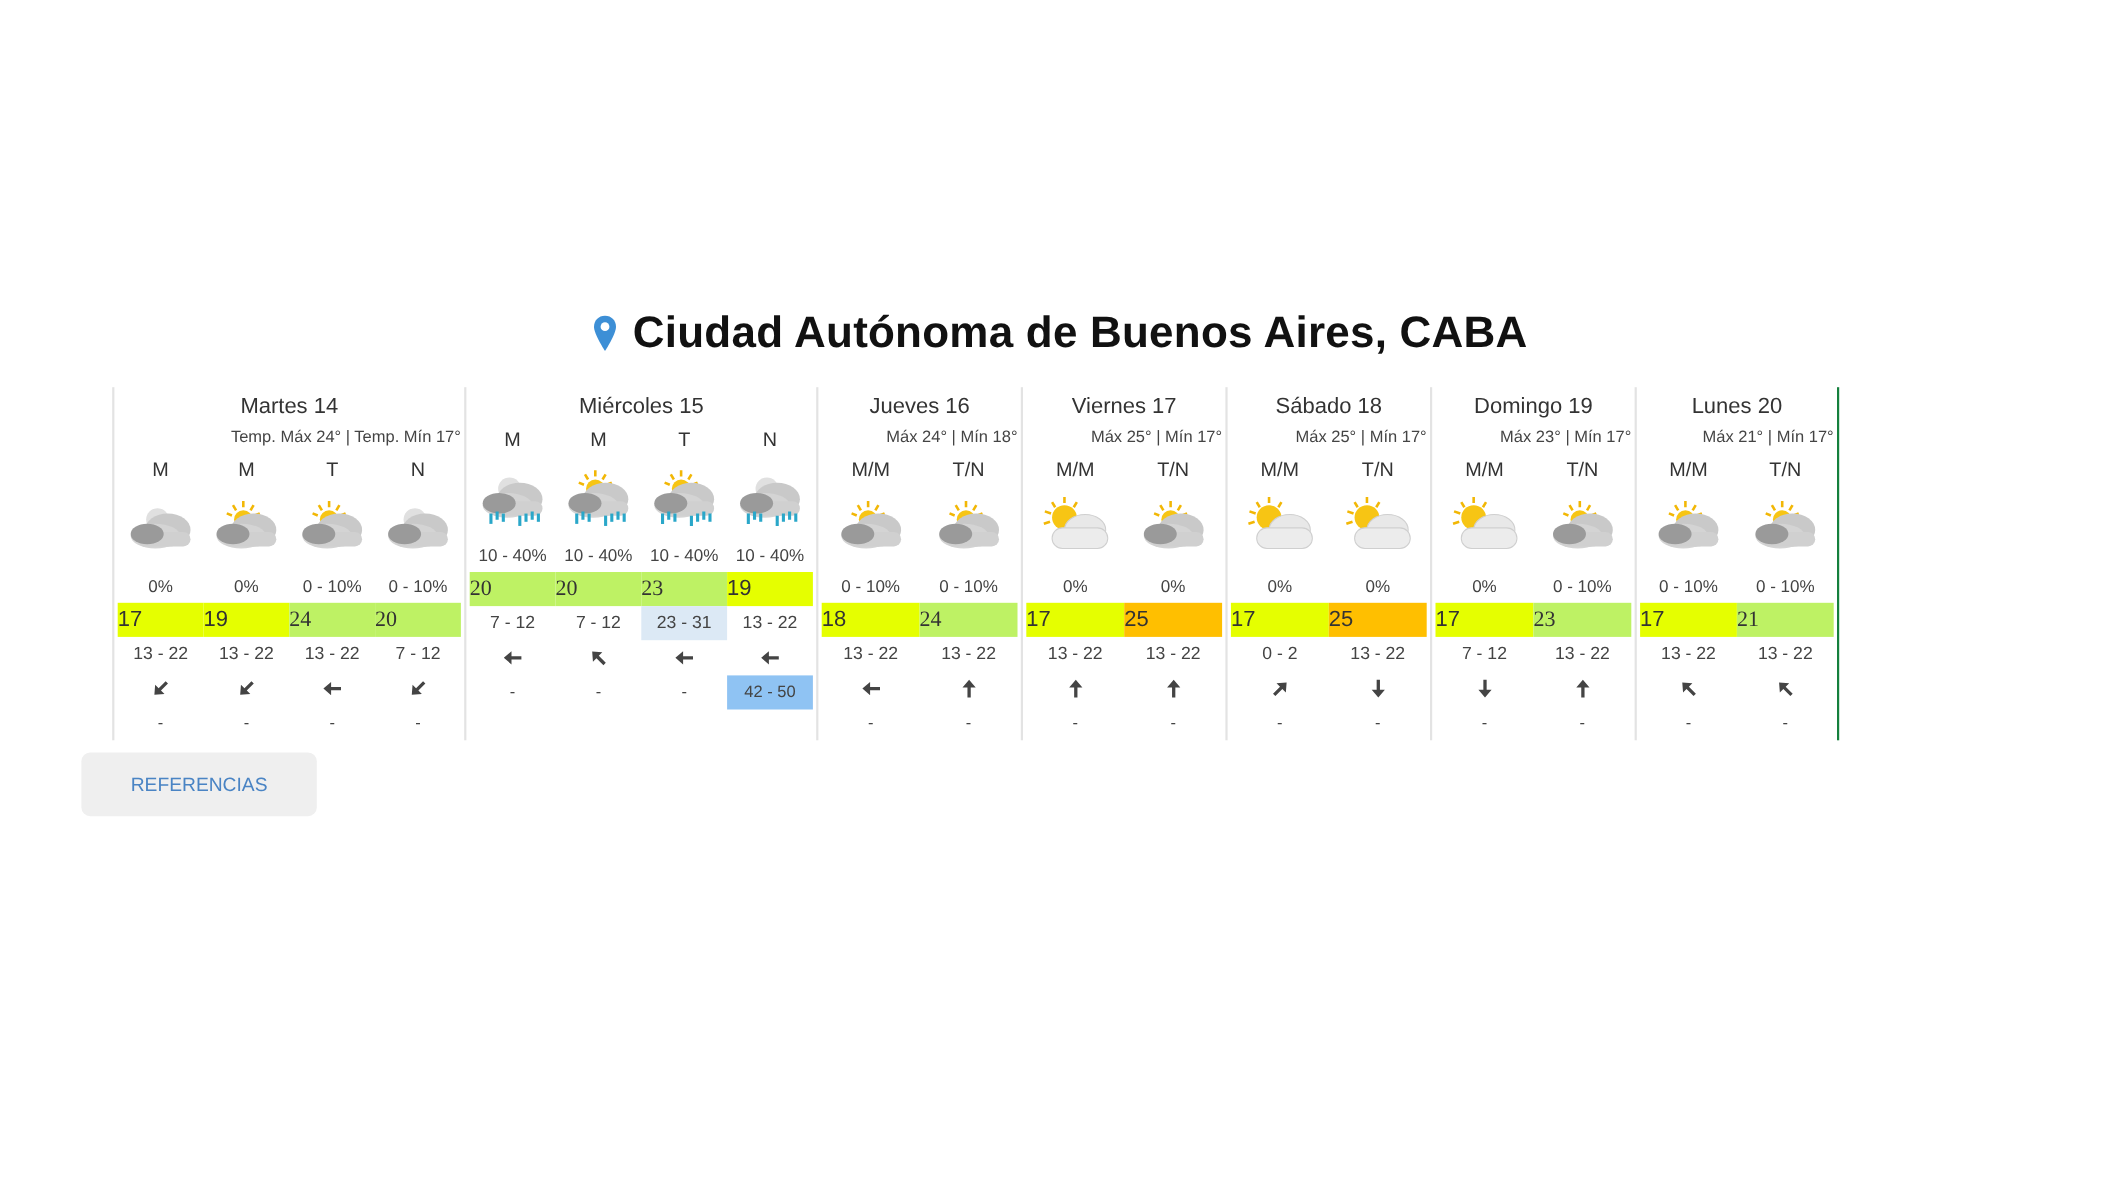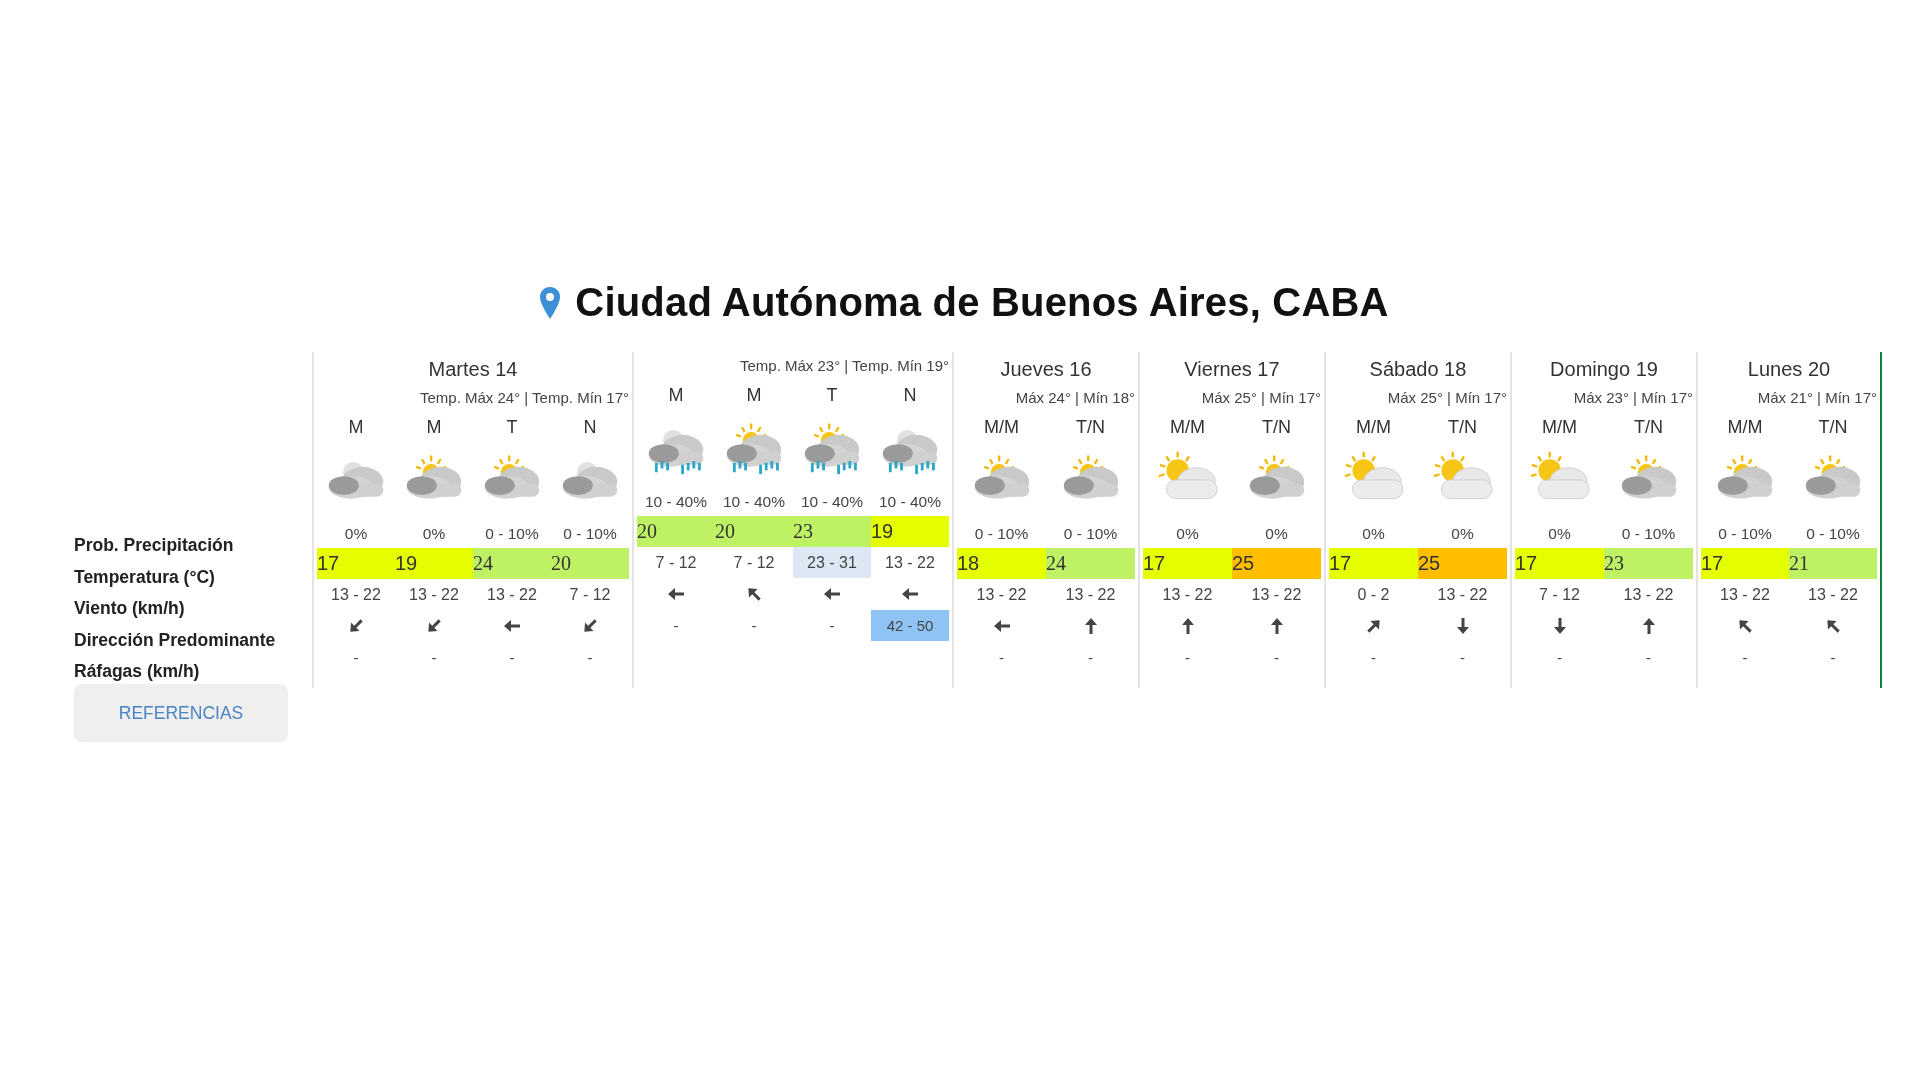--- a/index.html
+++ b/index.html
@@ -69,27 +69,20 @@
 
 <div class="title-row">
   <svg class="pin" viewBox="0 0 22 34">
     <path d="M11 1 C5 1 1 5.5 1 11 C1 18 11 33 11 33 C11 33 21 18 21 11 C21 5.5 17 1 11 1 Z" fill="#3d8fd6"></path>
     <circle cx="11" cy="11" r="4" fill="#ffffff"></circle>
   </svg>
   <h1>Ciudad Autónoma de Buenos Aires, CABA</h1>
 </div>
 
 <div class="forecast">
-  <div class="labels">
-    <div class="lbl">Prob. Precipitación</div>
-    <div class="lbl">Temperatura (°C)</div>
-    <div class="lbl">Viento (km/h)</div>
-    <div class="lbl">Dirección Predominante</div>
-    <div class="lbl">Ráfagas (km/h)</div>
-  </div>
   <div id="days" style="display:flex;padding-left:28px;">
       <div class="day four">
     <div class="day-name">Martes 14</div>
     <div class="day-mm">Temp. Máx 24° | Temp. Mín 17°</div>
     <div class="periods">
       <div class="col">
         <div class="per">M</div>
         <div class="icon">
               <svg viewBox="0 0 70 64">
                 <circle cx="32" cy="26" r="11" fill="#e0e0e0"></circle>
@@ -182,21 +175,21 @@
         <div class="dir">
               <svg viewBox="0 0 18 18" style="transform:rotate(225deg)">
                 <path d="M9 1 L15 8 L10.5 8 L10.5 17 L7.5 17 L7.5 8 L3 8 Z" fill="#444"></path>
               </svg>
             </div>
         <div class="gust">-</div>
       </div>
         </div>
       </div>
       <div class="day four">
-    <div class="day-mm">Temp. Máx 23° | Temp. Mín 19°</div>
+    <div class="day-name">Miércoles 15</div>
     <div class="periods">
       <div class="col">
         <div class="per">M</div>
         <div class="icon">
               <svg viewBox="0 0 70 64">
                 <circle cx="32" cy="26" r="11" fill="#e0e0e0"></circle>
     <ellipse cx="42" cy="36" rx="22" ry="16" fill="#c9c9c9"></ellipse>
     <ellipse cx="30" cy="42" rx="24" ry="12" fill="#d4d4d4"></ellipse>
     <rect x="12" y="38" width="52" height="14" rx="7" fill="#d0d0d0"></rect>
     <ellipse cx="22" cy="40" rx="16" ry="10" fill="#9a9a9a"></ellipse>

